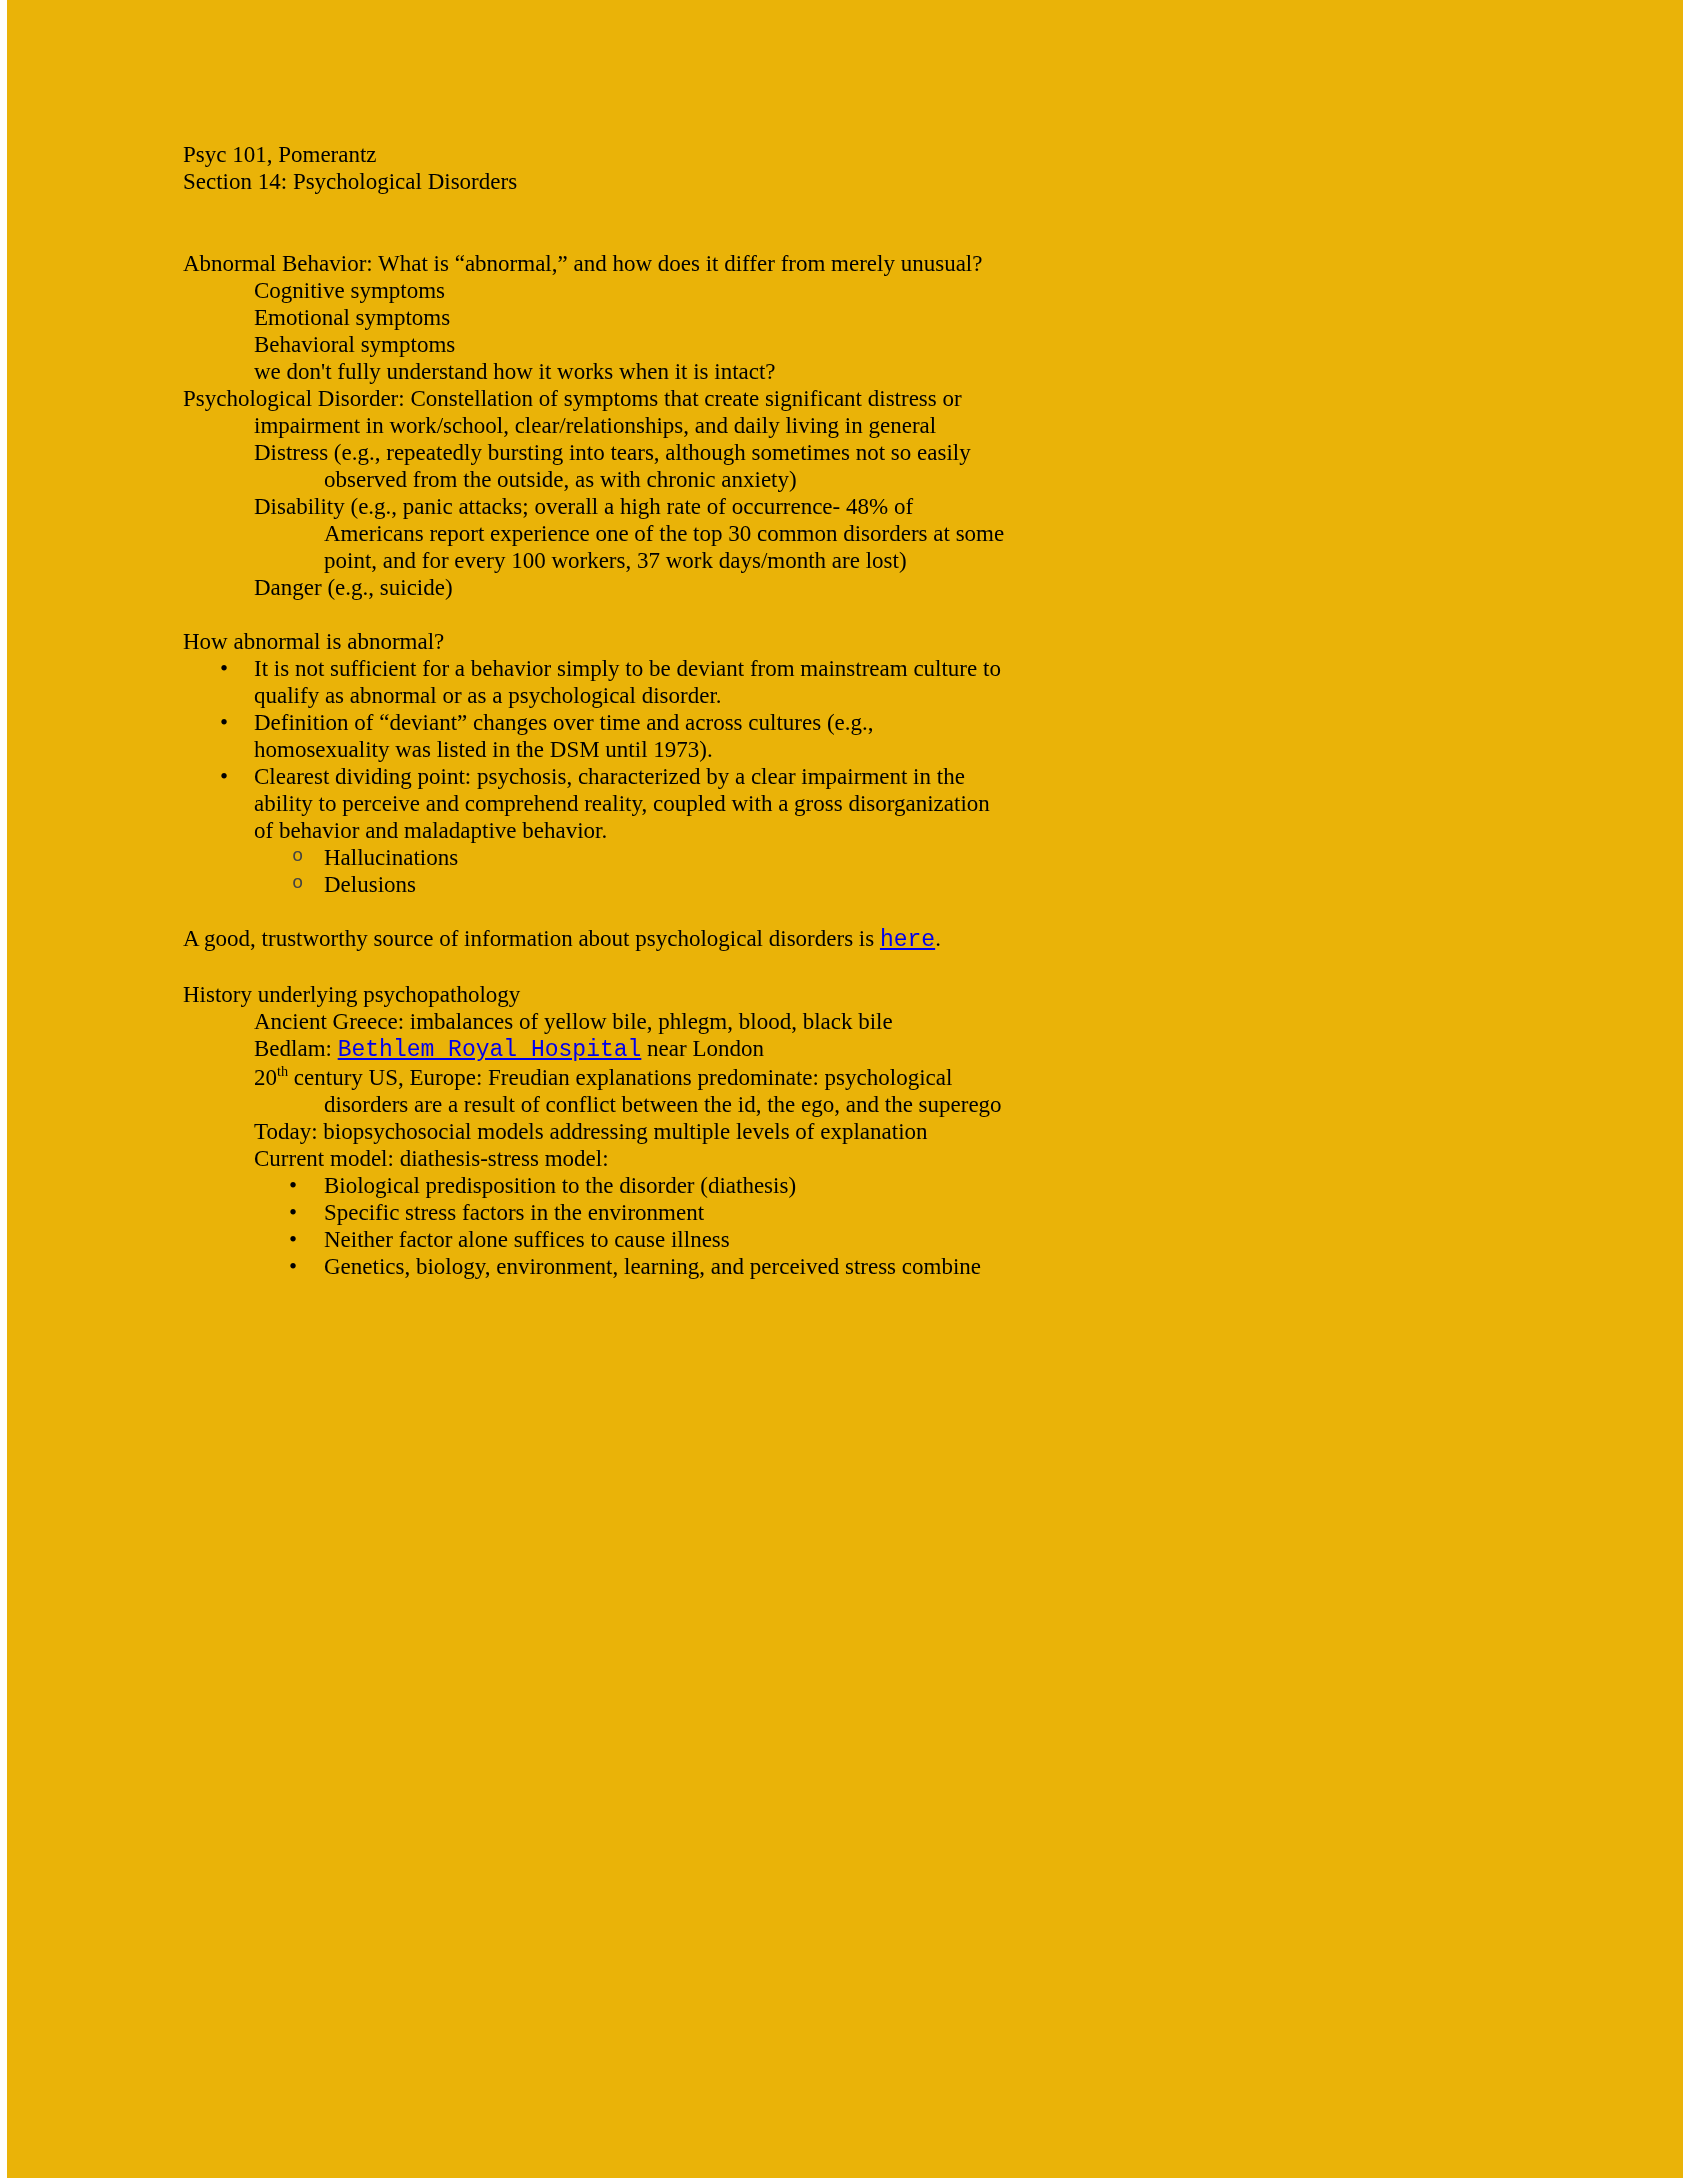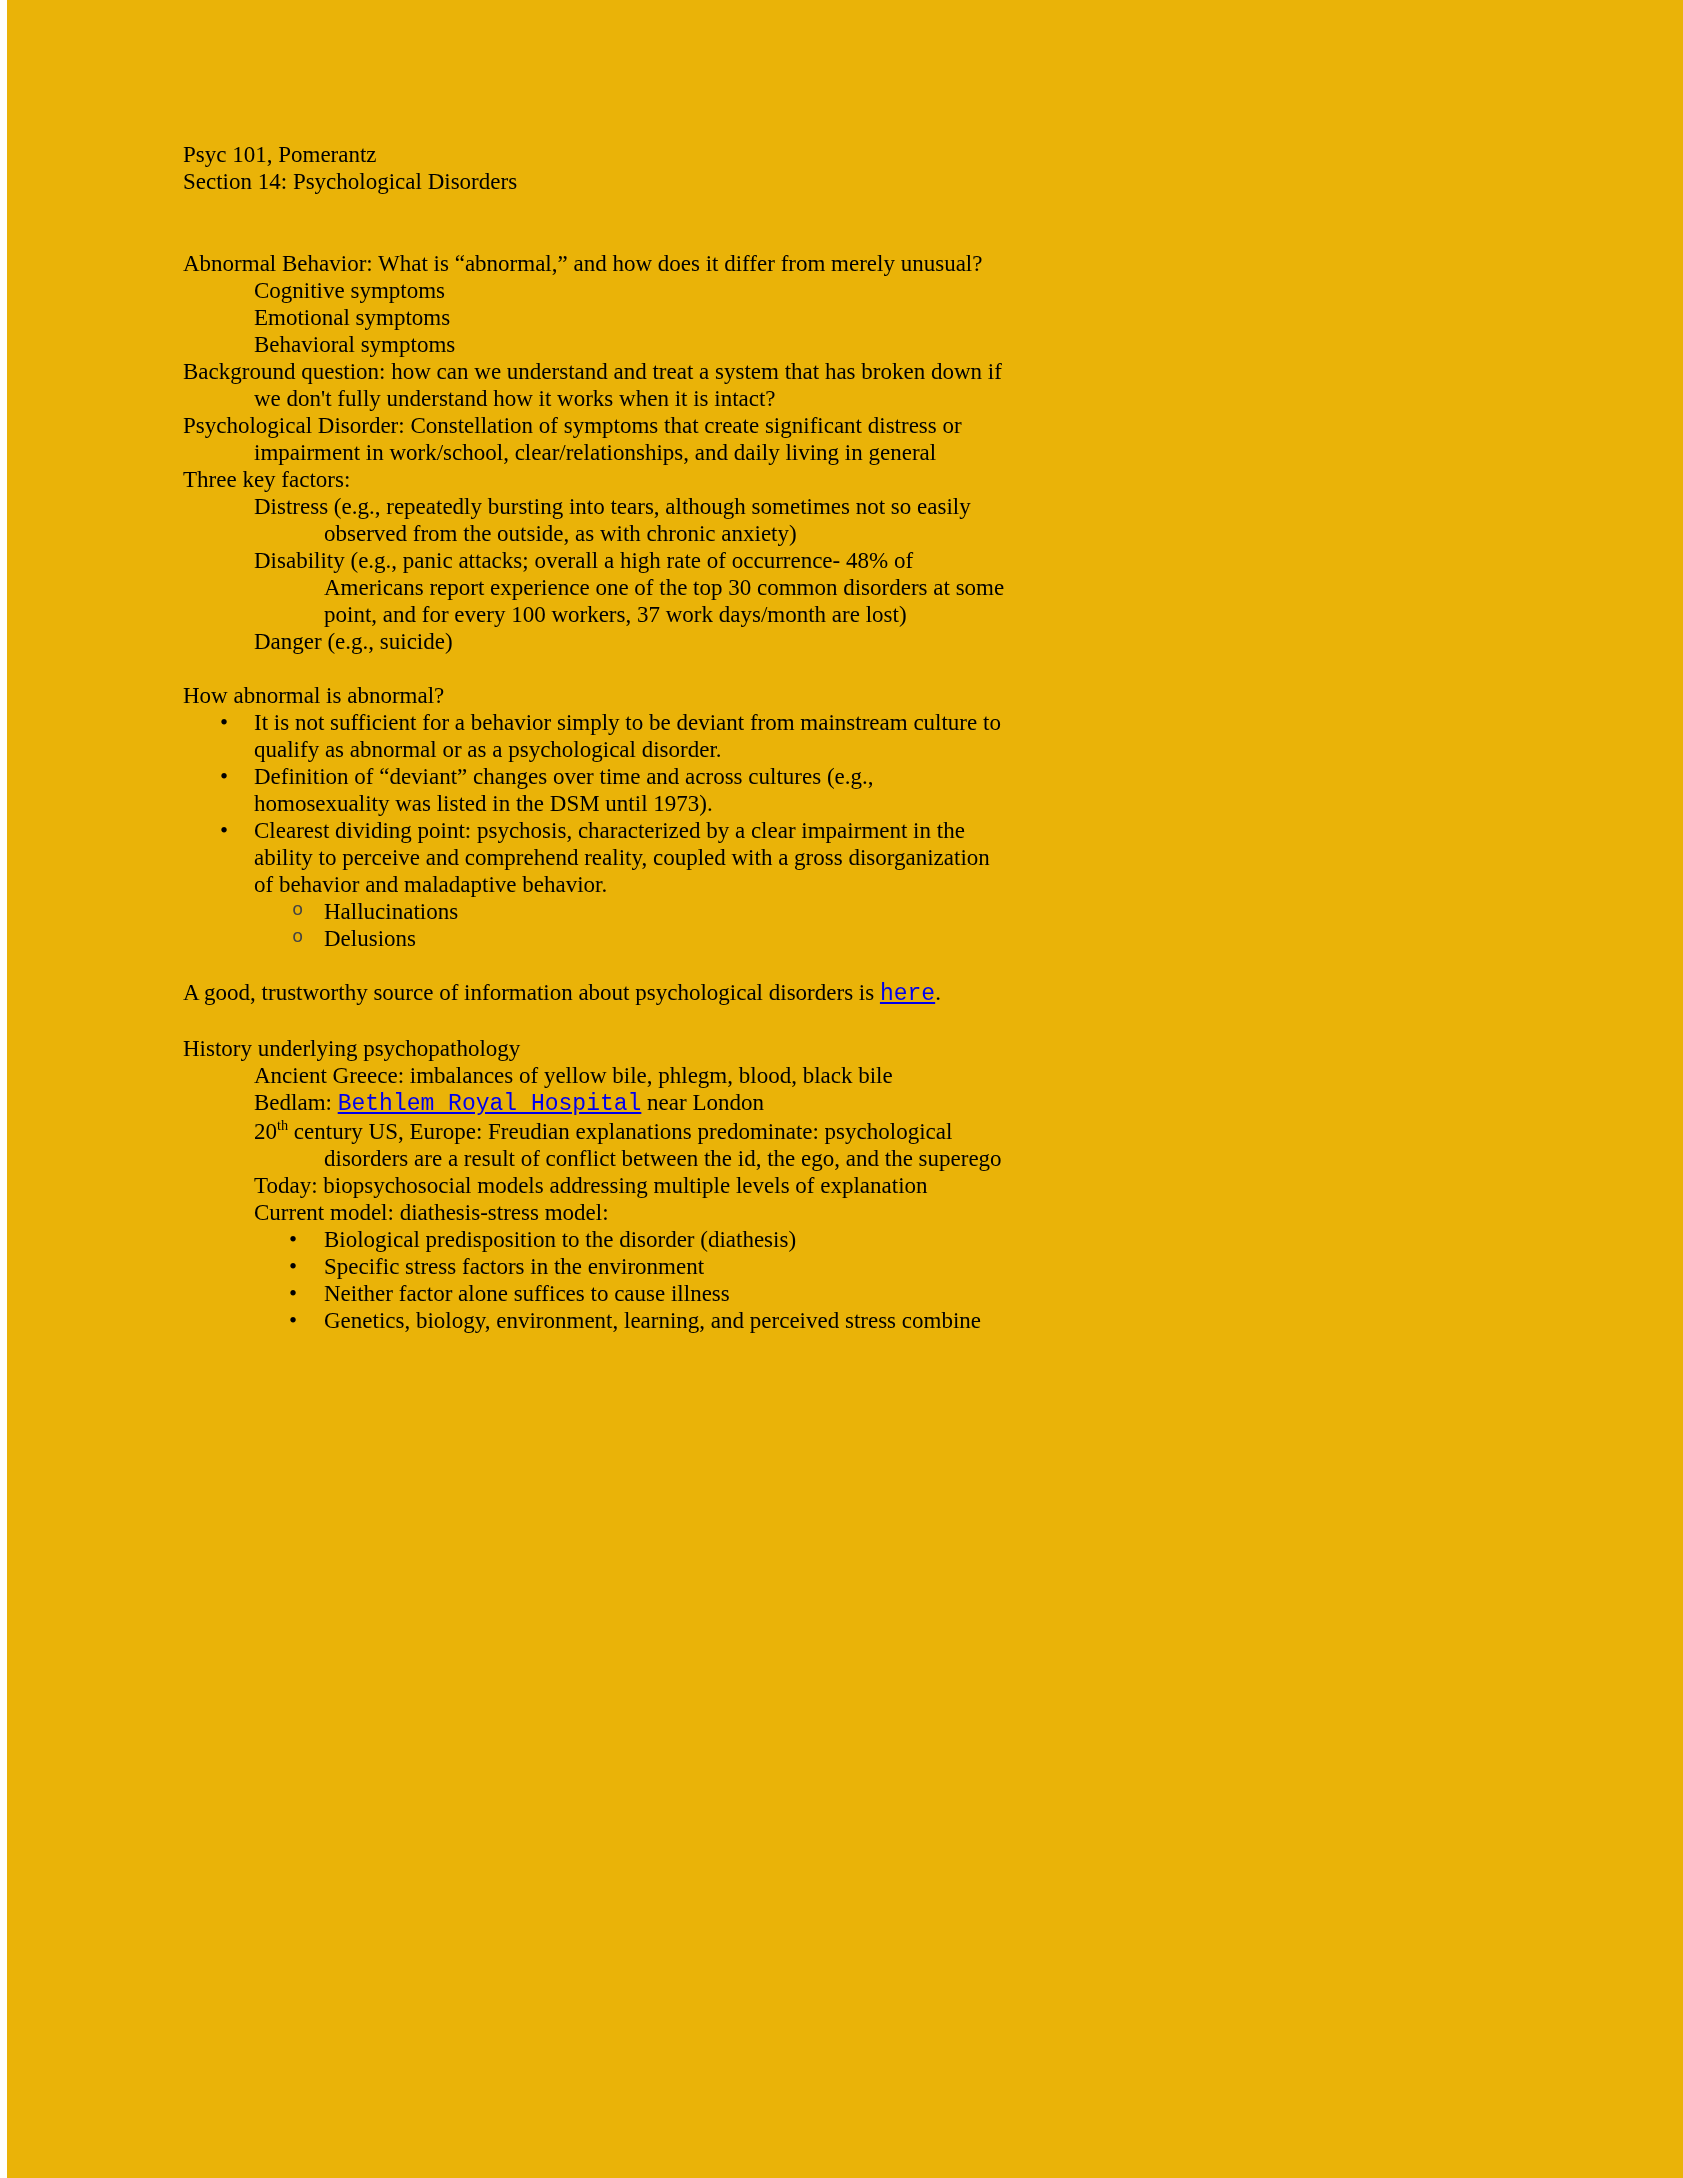--- a/index.html
+++ b/index.html
@@ -59,25 +59,23 @@
   <div class="content">
 
     <div class="ln">Psyc 101, Pomerantz</div>
     <div class="ln">Section 14: Psychological Disorders</div>
     <div class="blank2"></div>
 
     <div class="ln">Abnormal Behavior: What is “abnormal,” and how does it differ from merely unusual?</div>
     <div class="ln ind1">Cognitive symptoms</div>
     <div class="ln ind1">Emotional symptoms</div>
     <div class="ln ind1">Behavioral symptoms</div>
-    <div class="ln">Background question: how can we understand and treat a system that has broken down if</div>
     <div class="ln ind1">we don't fully understand how it works when it is intact?</div>
     <div class="ln">Psychological Disorder: Constellation of symptoms that create significant distress or</div>
     <div class="ln ind1">impairment in work/school, clear/relationships, and daily living in general</div>
-    <div class="ln">Three key factors:</div>
     <div class="ln ind1">Distress (e.g., repeatedly bursting into tears, although sometimes not so easily</div>
     <div class="ln ind2">observed from the outside, as with chronic anxiety)</div>
     <div class="ln ind1">Disability (e.g., panic attacks; overall a high rate of occurrence- 48% of</div>
     <div class="ln ind2">Americans report experience one of the top 30 common disorders at some</div>
     <div class="ln ind2">point, and for every 100 workers, 37 work days/month are lost)</div>
     <div class="ln ind1">Danger (e.g., suicide)</div>
     <div class="blank1"></div>
 
     <div class="ln">How abnormal is abnormal?</div>
     <div class="li1">

